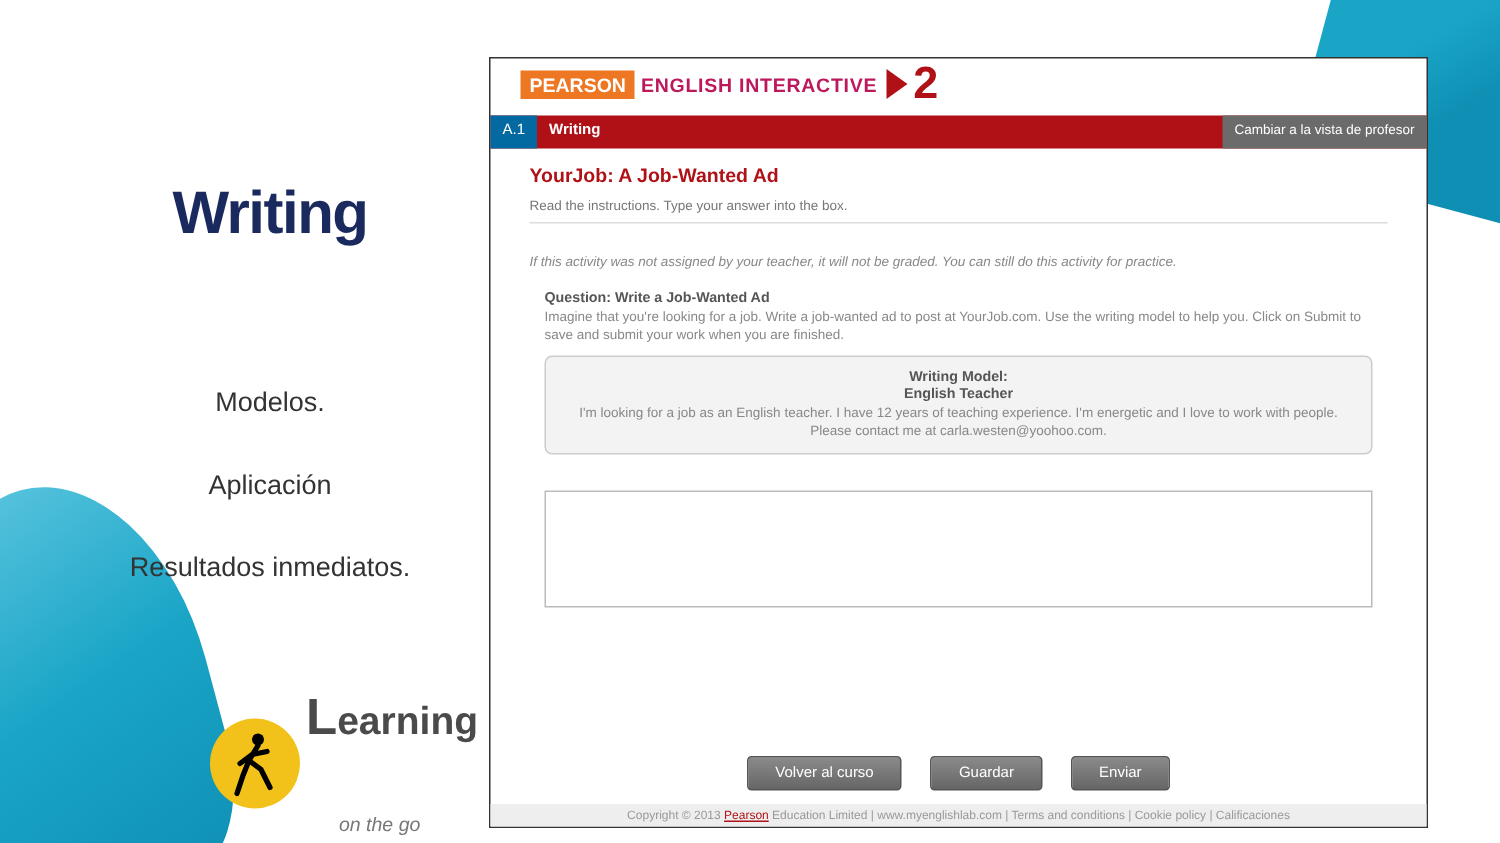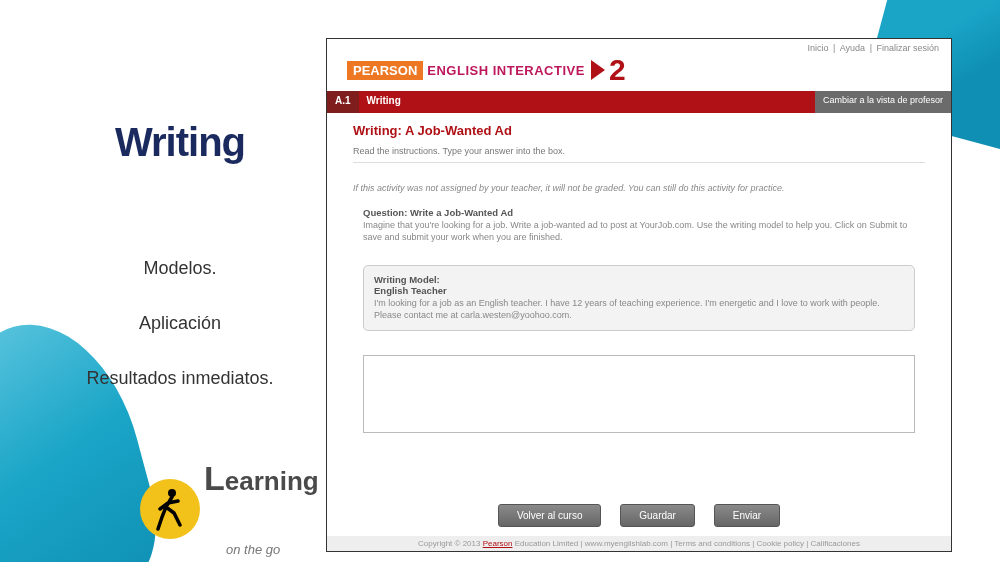--- a/index.html
+++ b/index.html
@@ -129,23 +129,23 @@
   }
   .redbar {
     background: #b01116;
     color: #fff;
     display: flex;
     align-items: stretch;
     height: 22px;
     font-size: 10px;
   }
   .redbar .code {
-    background: #7f1d1d;
+    background: #0369a1;
     padding: 4px 8px;
-    font-weight: 700;
+    font-weight: 400;
   }
   .redbar .sec {
     padding: 4px 8px;
     font-weight: 700;
     flex: 1;
   }
   .redbar .teacher {
     background: #6b6b6b;
     padding: 4px 8px;
     font-size: 9px;
@@ -173,21 +173,22 @@
     margin-bottom: 14px;
   }
   .qblock { margin: 0 10px; }
   .qtitle { font-weight: 700; color: #555; font-size: 9.5px; }
   .qtext { color: #888; font-size: 9px; margin-top: 2px; line-height: 1.3; }
   .model {
     border: 1px solid #ccc;
     border-radius: 5px;
     background: #f3f3f3;
     padding: 8px 10px;
-    margin: 22px 10px 0 10px;
+    margin: 8px 10px 0 10px;
+    text-align: center;
   }
   .model .mtitle { font-weight: 700; color: #555; font-size: 9.5px; }
   .model .mtext { color: #888; font-size: 9px; margin-top: 2px; line-height: 1.3; }
   .answer {
     border: 1px solid #bbb;
     margin: 24px 10px 0 10px;
     height: 78px;
     background: #fff;
   }
   .app-footer {
@@ -241,38 +242,33 @@
       <path d="M20 10 L14 20 L10 30 L6 42 M14 20 L22 26 L28 38 M16 16 L26 14 M16 16 L8 22" stroke="#000" stroke-width="3.5" fill="none" stroke-linecap="round"></path>
     </svg>
   </div>
   <div class="logo-text">
     <div class="l1"><span class="big">L</span><span>earning</span></div>
     <div class="l2">on the go</div>
   </div>
 </div>
 
 <div class="app">
-  <div class="app-top">
-    <span>Inicio</span> |
-    <span>Ayuda</span> |
-    <span>Finalizar sesión</span>
-  </div>
   <div class="brand">
     <span class="brand-box">PEARSON</span>
     <span class="brand-rest">ENGLISH INTERACTIVE</span>
     <span class="brand-arrow"></span>
     <span class="brand-num">2</span>
   </div>
   <div class="redbar">
     <div class="code">A.1</div>
     <div class="sec">Writing</div>
     <div class="teacher">Cambiar a la vista de profesor</div>
   </div>
   <div class="content">
-    <div class="act-title">Writing: A Job-Wanted Ad</div>
+    <div class="act-title">YourJob: A Job-Wanted Ad</div>
     <div class="instr">Read the instructions. Type your answer into the box.</div>
     <div class="note">If this activity was not assigned by your teacher, it will not be graded. You can still do this activity for practice.</div>
     <div class="qblock">
       <div class="qtitle">Question: Write a Job-Wanted Ad</div>
       <div class="qtext">Imagine that you're looking for a job. Write a job-wanted ad to post at YourJob.com. Use the writing model to help you. Click on Submit to save and submit your work when you are finished.</div>
     </div>
     <div class="model">
       <div class="mtitle">Writing Model:</div>
       <div class="mtitle">English Teacher</div>
       <div class="mtext">I'm looking for a job as an English teacher. I have 12 years of teaching experience. I'm energetic and I love to work with people. Please contact me at carla.westen@yoohoo.com.</div>

